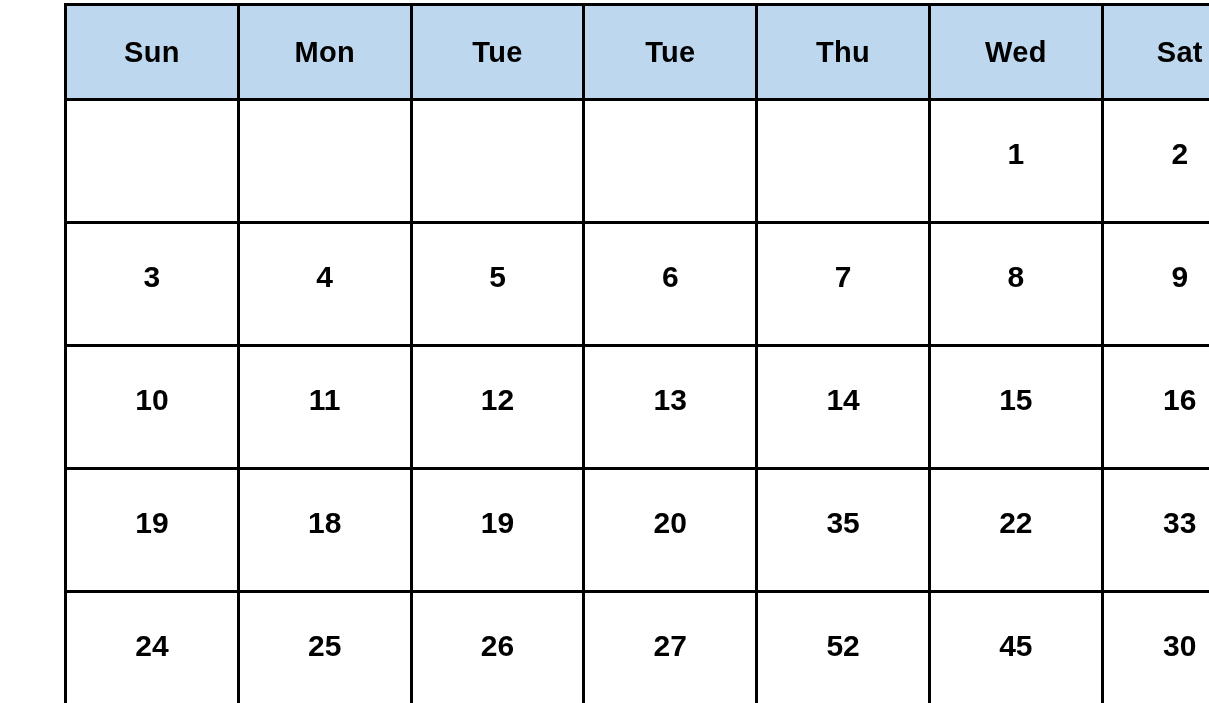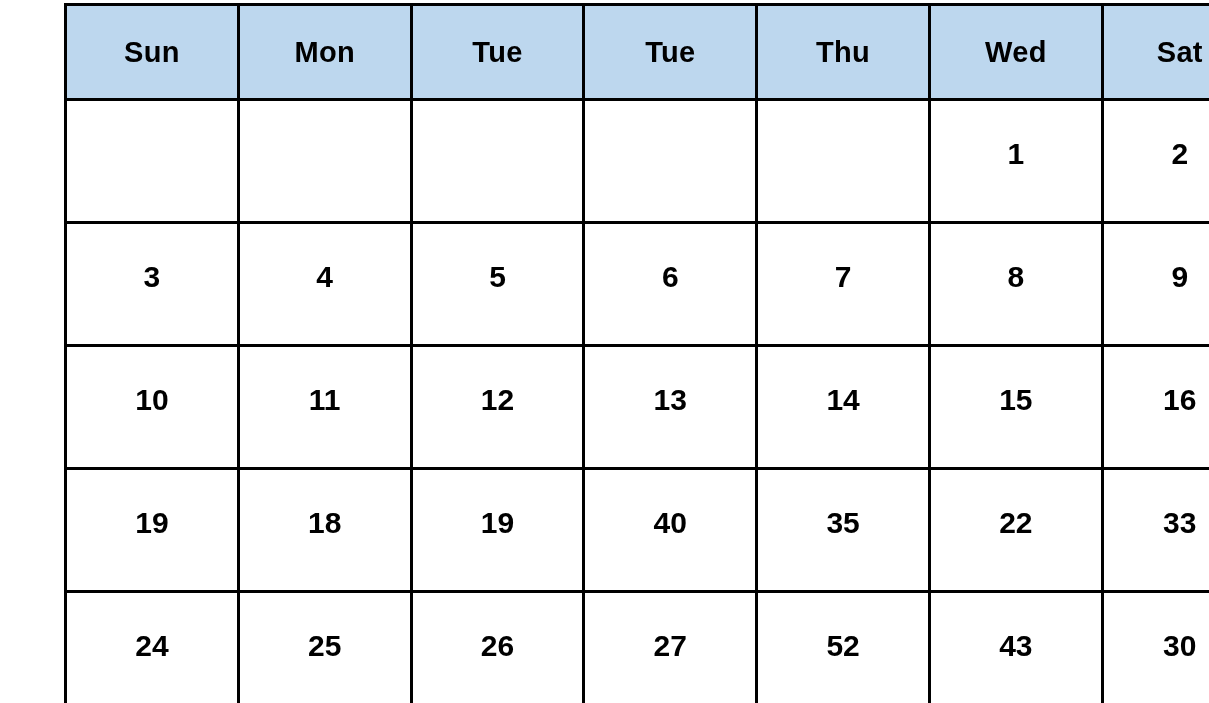--- a/index.html
+++ b/index.html
@@ -172,21 +172,21 @@
         <td>
             <span class="daynum">19</span>
           </td>
         <td>
             <span class="daynum">18</span>
           </td>
         <td>
             <span class="daynum">19</span>
           </td>
         <td>
-            <span class="daynum">40</span>
+            <span class="daynum">20</span>
           </td>
         <td>
             <span class="daynum">35</span>
           </td>
         <td>
             <span class="daynum">22</span>
           </td>
         <td>
             <span class="daynum">33</span>
           </td>
@@ -201,21 +201,21 @@
         <td>
             <span class="daynum">26</span>
           </td>
         <td>
             <span class="daynum">27</span>
           </td>
         <td>
             <span class="daynum">52</span>
           </td>
         <td>
-            <span class="daynum">43</span>
+            <span class="daynum">45</span>
           </td>
         <td>
             <span class="daynum">30</span>
           </td>
       </tr>
     </tbody>
   </table>
 </div>
 
 </body></html>

